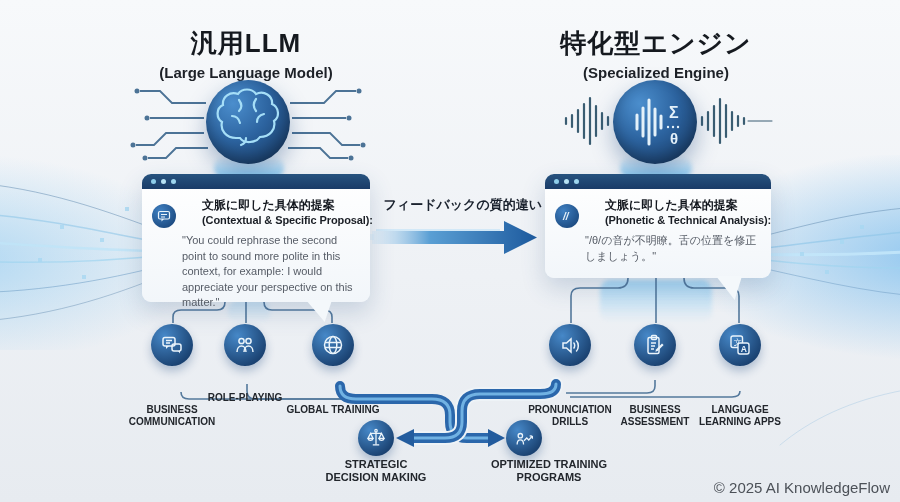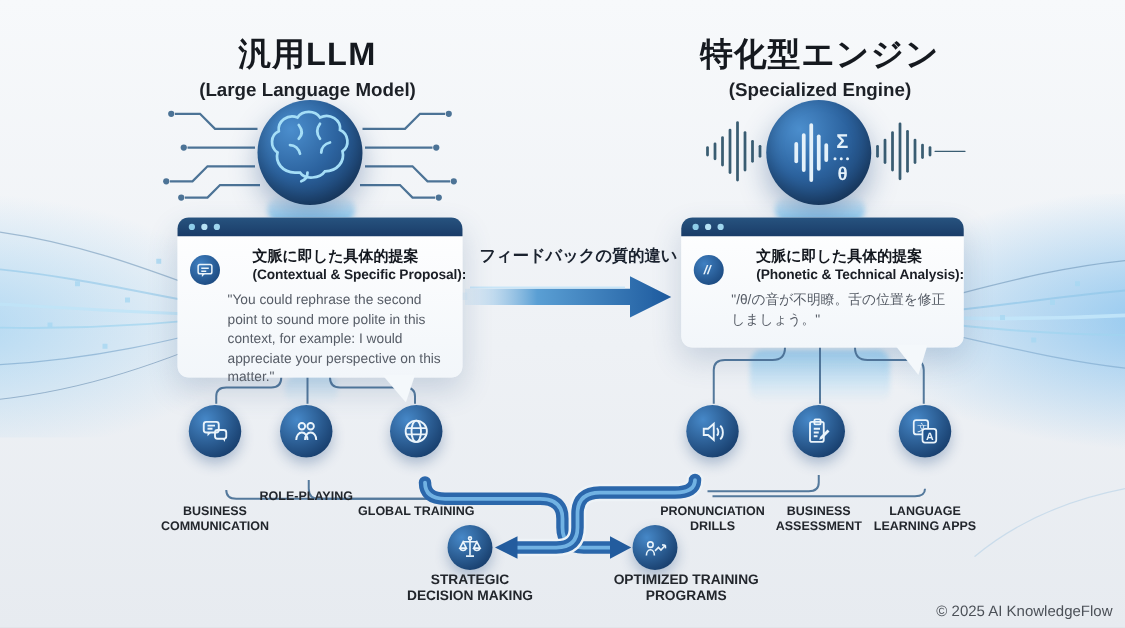--- a/index.html
+++ b/index.html
@@ -70,21 +70,21 @@
   .cap-label{position:absolute;width:98px;text-align:center;z-index:3;
     font-size:10px;font-weight:bold;color:#22262c;line-height:1.18;margin-top:36px;}
   .outcome{position:absolute;width:36px;height:36px;border-radius:50%;z-index:3;
     background:radial-gradient(circle at 32% 28%,#4688c8,#19406f 78%);
     box-shadow:0 5px 10px rgba(25,70,125,.3);
     display:flex;align-items:center;justify-content:center;}
   .outcome-label{position:absolute;text-align:center;z-index:3;
     font-size:11px;font-weight:bold;color:#22262c;line-height:1.2;}
   .w112{width:112px;} .w122{width:122px;}
 
-  .copyright{position:absolute;right:10px;bottom:6px;z-index:3;font-size:12px;color:#4c5158;}
+  .copyright{position:absolute;right:10px;bottom:6px;z-index:3;font-size:15px;color:#4c5158;}
 </style>
 </head>
 <body>
 
 <div class="canvas">
 
   <div class="flare" id="flare-left"></div>
   <div class="flare" id="flare-right"></div>
   <svg id="bg-svg" class="layer" width="900" height="502">
     <g fill="none" stroke-linecap="round">

